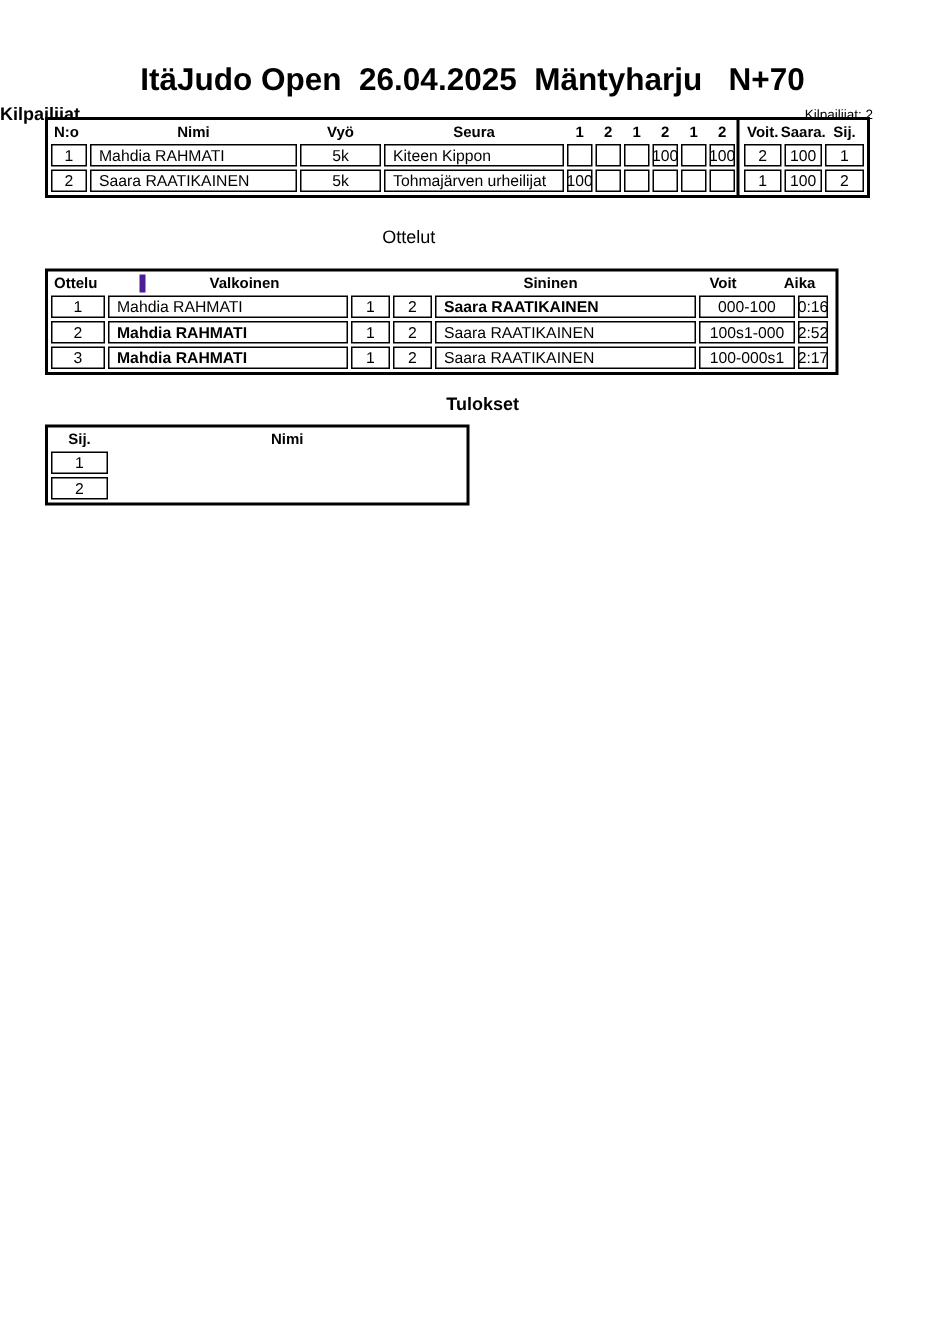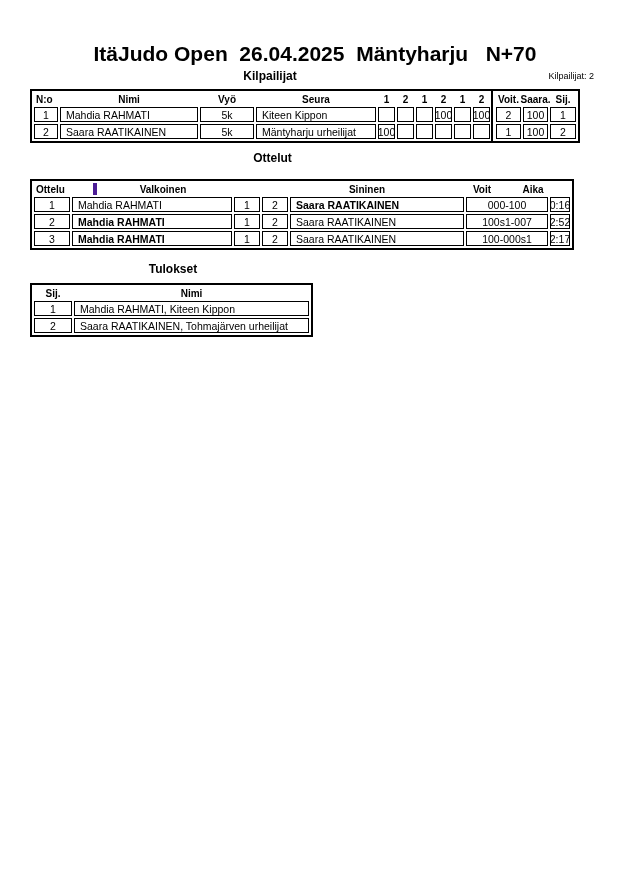--- a/index.html
+++ b/index.html
@@ -8,38 +8,38 @@
     position:relative; width:630px; height:891px; background:#ffffff;
     font-family:"Liberation Sans", sans-serif; color:#000;
     overflow:hidden;
   }
   .main-title {
     position:absolute; top:42px; left:0; width:630px;
     text-align:center; font-size:21px; font-weight:bold; white-space:pre;
   }
   .sub-title {
     position:absolute; top:69px; left:0; width:540px;
-    text-align:center; font-size:12px; font-weight:bold;
+    font-size:12px; font-weight:bold;
   }
   .count-label {
-    position:absolute; top:71px; right:36px; font-size:9px;
+    position:absolute; top:71px; right:48px; font-size:9px;
   }
   .section-title-matches {
     position:absolute; top:151px; left:0; width:545px;
-    text-align:center; font-size:12px; font-weight:bold;
+    text-align:center; font-size:12px; font-weight:normal;
   }
   .section-title-results {
     position:absolute; top:262px; left:0; width:346px;
-    text-align:center; font-size:12px; font-weight:bold;
+    text-align:right; font-size:12px; font-weight:bold;
   }
   .tbl {
     position:absolute; background:#fff;
     border:2px solid #000; padding:2px;
   }
-  .tbl1 { left:30px; top:89px;  }
+  .tbl1 { left:30px; top:78px;  }
   .tbl2 { left:30px; top:179px; }
   .tbl3 { left:30px; top:283px; }
   .thead { display:flex; gap:2px; align-items:center; height:12px; }
   .trow  { display:flex; gap:2px; margin-top:2px; }
   .hcell {
     height:12px; font-size:10px; font-weight:bold;
     display:flex; align-items:center; justify-content:center;
     white-space:nowrap;
   }
   .hcell.left { justify-content:flex-start; padding-left:2px; }
@@ -52,21 +52,21 @@
   .bold { font-weight:bold; }
   
   .w-no{width:24px;} .w-name{width:138px;} .w-belt{width:54px;} .w-club{width:120px;}
   .w-score{width:17px;} .w-wins{width:25px;} .w-pts{width:25px;} .w-place{width:26px;}
   .sep-left{ margin-left:4px; }
   .vsep {
     position:absolute; left:459px; top:-2px; bottom:-2px; width:2px; background:#000;
   }
   
   .w2-no{width:36px;} .w2-white{width:160px;} .w2-c{width:26px;}
-  .w2-blue{width:174px;} .w2-res{width:82px;} .w2-time{width:20px;}
+  .w2-blue{width:174px;} .w2-res{width:64px;} .w2-time{width:20px;}
   .h2-ottelu{width:63px; border-right:4px solid #4c1d95;}
   .h2-white{width:132px;} .h2-spacer{width:52px;}
   .h2-blue{width:172px;} .h2-res{width:58px;} .h2-time{width:44px;}
   
   .w3-place{width:38px;} .w3-name{width:235px;}
 </style>
 </head>
 <body>
 
 <div class="page">
@@ -104,21 +104,21 @@
       <div class="cell w-score"></div>
       <div class="cell w-score">100</div>
       <div class="cell w-wins sep-left">2</div>
       <div class="cell w-pts">100</div>
       <div class="cell w-place">1</div>
     </div>
     <div class="trow">
       <div class="cell w-no">2</div>
       <div class="cell left w-name">Saara RAATIKAINEN</div>
       <div class="cell w-belt">5k</div>
-      <div class="cell left w-club">Mäntyharju urheilijat</div>
+      <div class="cell left w-club">Tohmajärven urheilijat</div>
       <div class="cell w-score">100</div>
       <div class="cell w-score"></div>
       <div class="cell w-score"></div>
       <div class="cell w-score"></div>
       <div class="cell w-score"></div>
       <div class="cell w-score"></div>
       <div class="cell w-wins sep-left">1</div>
       <div class="cell w-pts">100</div>
       <div class="cell w-place">2</div>
     </div>
@@ -143,21 +143,21 @@
       <div class="cell left w2-blue bold">Saara RAATIKAINEN</div>
       <div class="cell w2-res">000-100</div>
       <div class="cell w2-time">0:16</div>
     </div>
     <div class="trow">
       <div class="cell w2-no">2</div>
       <div class="cell left w2-white bold">Mahdia RAHMATI</div>
       <div class="cell w2-c">1</div>
       <div class="cell w2-c">2</div>
       <div class="cell left w2-blue">Saara RAATIKAINEN</div>
-      <div class="cell w2-res">100s1-007</div>
+      <div class="cell w2-res">100s1-000</div>
       <div class="cell w2-time">2:52</div>
     </div>
     <div class="trow">
       <div class="cell w2-no">3</div>
       <div class="cell left w2-white bold">Mahdia RAHMATI</div>
       <div class="cell w2-c">1</div>
       <div class="cell w2-c">2</div>
       <div class="cell left w2-blue">Saara RAATIKAINEN</div>
       <div class="cell w2-res">100-000s1</div>
       <div class="cell w2-time">2:17</div>
@@ -166,21 +166,19 @@
 
   <div class="section-title-results">Tulokset</div>
 
   <div class="tbl tbl3">
     <div class="thead">
       <div class="hcell w3-place">Sij.</div>
       <div class="hcell w3-name">Nimi</div>
     </div>
     <div class="trow">
       <div class="cell w3-place">1</div>
-      <div class="cell left w3-name">Mahdia RAHMATI, Kiteen Kippon</div>
     </div>
     <div class="trow">
       <div class="cell w3-place">2</div>
-      <div class="cell left w3-name">Saara RAATIKAINEN, Tohmajärven urheilijat</div>
     </div>
   </div>
 
 </div>
 
 </body></html>

